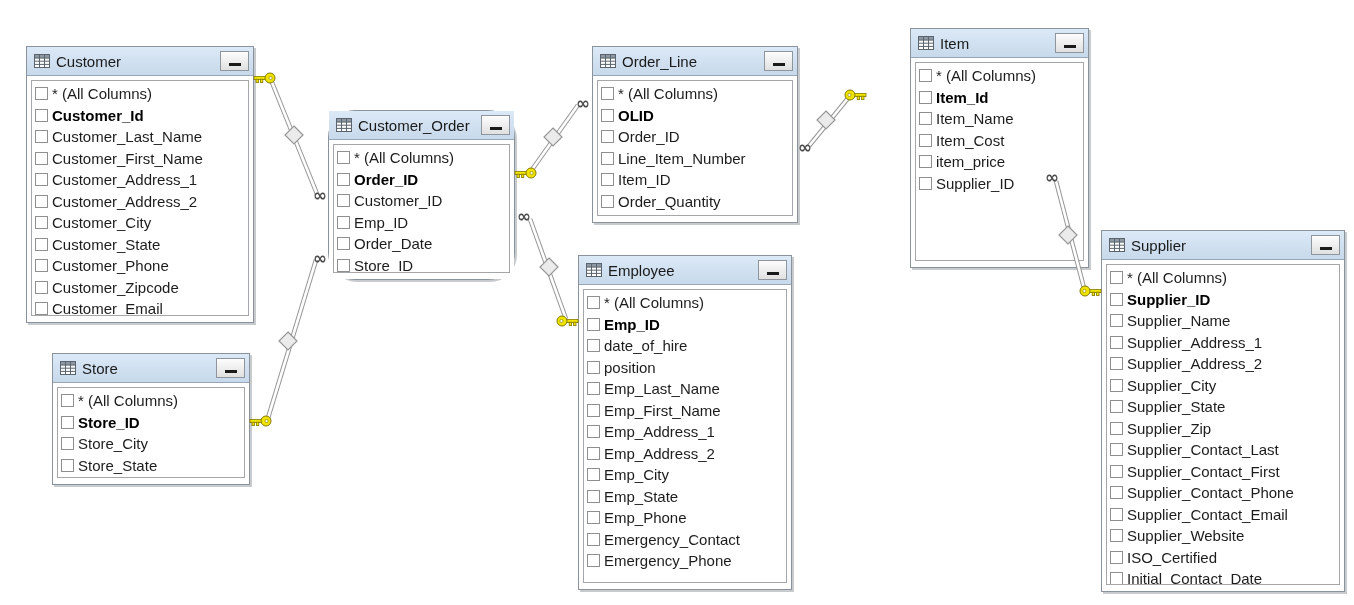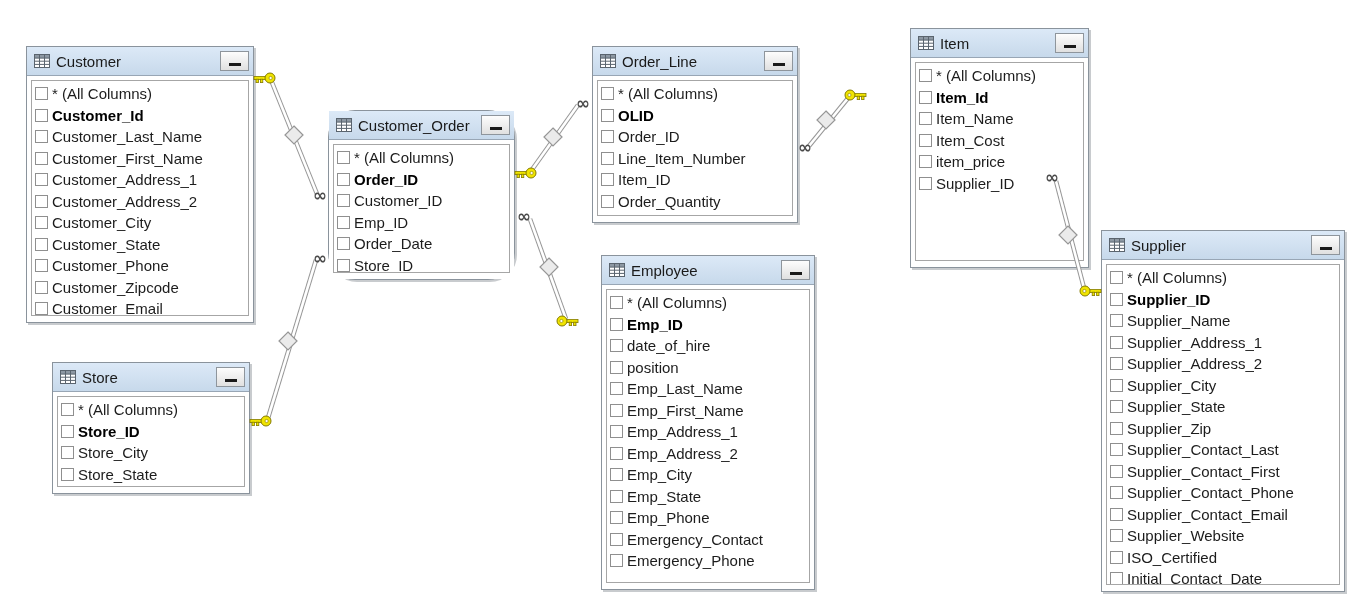--- a/index.html
+++ b/index.html
@@ -397,21 +397,21 @@
     <span class="cb"></span>
     <span class="collabel">ISO_Certified</span>
   </div>
           <div class="colrow">
     <span class="cb"></span>
     <span class="collabel">Initial_Contact_Date</span>
   </div>
         </div>
     </div>
   </div>
-    <div class="window" style="left: 578px; top: 255px; width: 214px; height: 335px; margin-left: 23px;">
+    <div class="window" style="left: 578px; top: 255px; width: 214px; height: 335px;">
     <div class="titlebar">
       <svg class="grid-icon" width="16" height="14" viewBox="0 0 16 14">
         <rect x="0.5" y="0.5" width="15" height="13" fill="#ffffff" stroke="#5a646e"></rect>
         <rect x="0.5" y="0.5" width="15" height="3.6" fill="#8d98a3" stroke="#5a646e"></rect>
         <line x1="5.5" y1="0.5" x2="5.5" y2="13.5" stroke="#5a646e"></line>
         <line x1="10.5" y1="0.5" x2="10.5" y2="13.5" stroke="#5a646e"></line>
         <line x1="0.5" y1="7.2" x2="15.5" y2="7.2" stroke="#5a646e"></line>
         <line x1="0.5" y1="10.4" x2="15.5" y2="10.4" stroke="#5a646e"></line>
       </svg>
       <span class="title">Employee</span>
@@ -469,21 +469,21 @@
     <span class="cb"></span>
     <span class="collabel">Emergency_Contact</span>
   </div>
           <div class="colrow">
     <span class="cb"></span>
     <span class="collabel">Emergency_Phone</span>
   </div>
         </div>
     </div>
   </div>
-    <div class="window" style="left: 52px; top: 362px; width: 198px; height: 132px;">
+    <div class="window" style="left: 52px; top: 353px; width: 198px; height: 132px;">
     <div class="titlebar">
       <svg class="grid-icon" width="16" height="14" viewBox="0 0 16 14">
         <rect x="0.5" y="0.5" width="15" height="13" fill="#ffffff" stroke="#5a646e"></rect>
         <rect x="0.5" y="0.5" width="15" height="3.6" fill="#8d98a3" stroke="#5a646e"></rect>
         <line x1="5.5" y1="0.5" x2="5.5" y2="13.5" stroke="#5a646e"></line>
         <line x1="10.5" y1="0.5" x2="10.5" y2="13.5" stroke="#5a646e"></line>
         <line x1="0.5" y1="7.2" x2="15.5" y2="7.2" stroke="#5a646e"></line>
         <line x1="0.5" y1="10.4" x2="15.5" y2="10.4" stroke="#5a646e"></line>
       </svg>
       <span class="title">Store</span>

